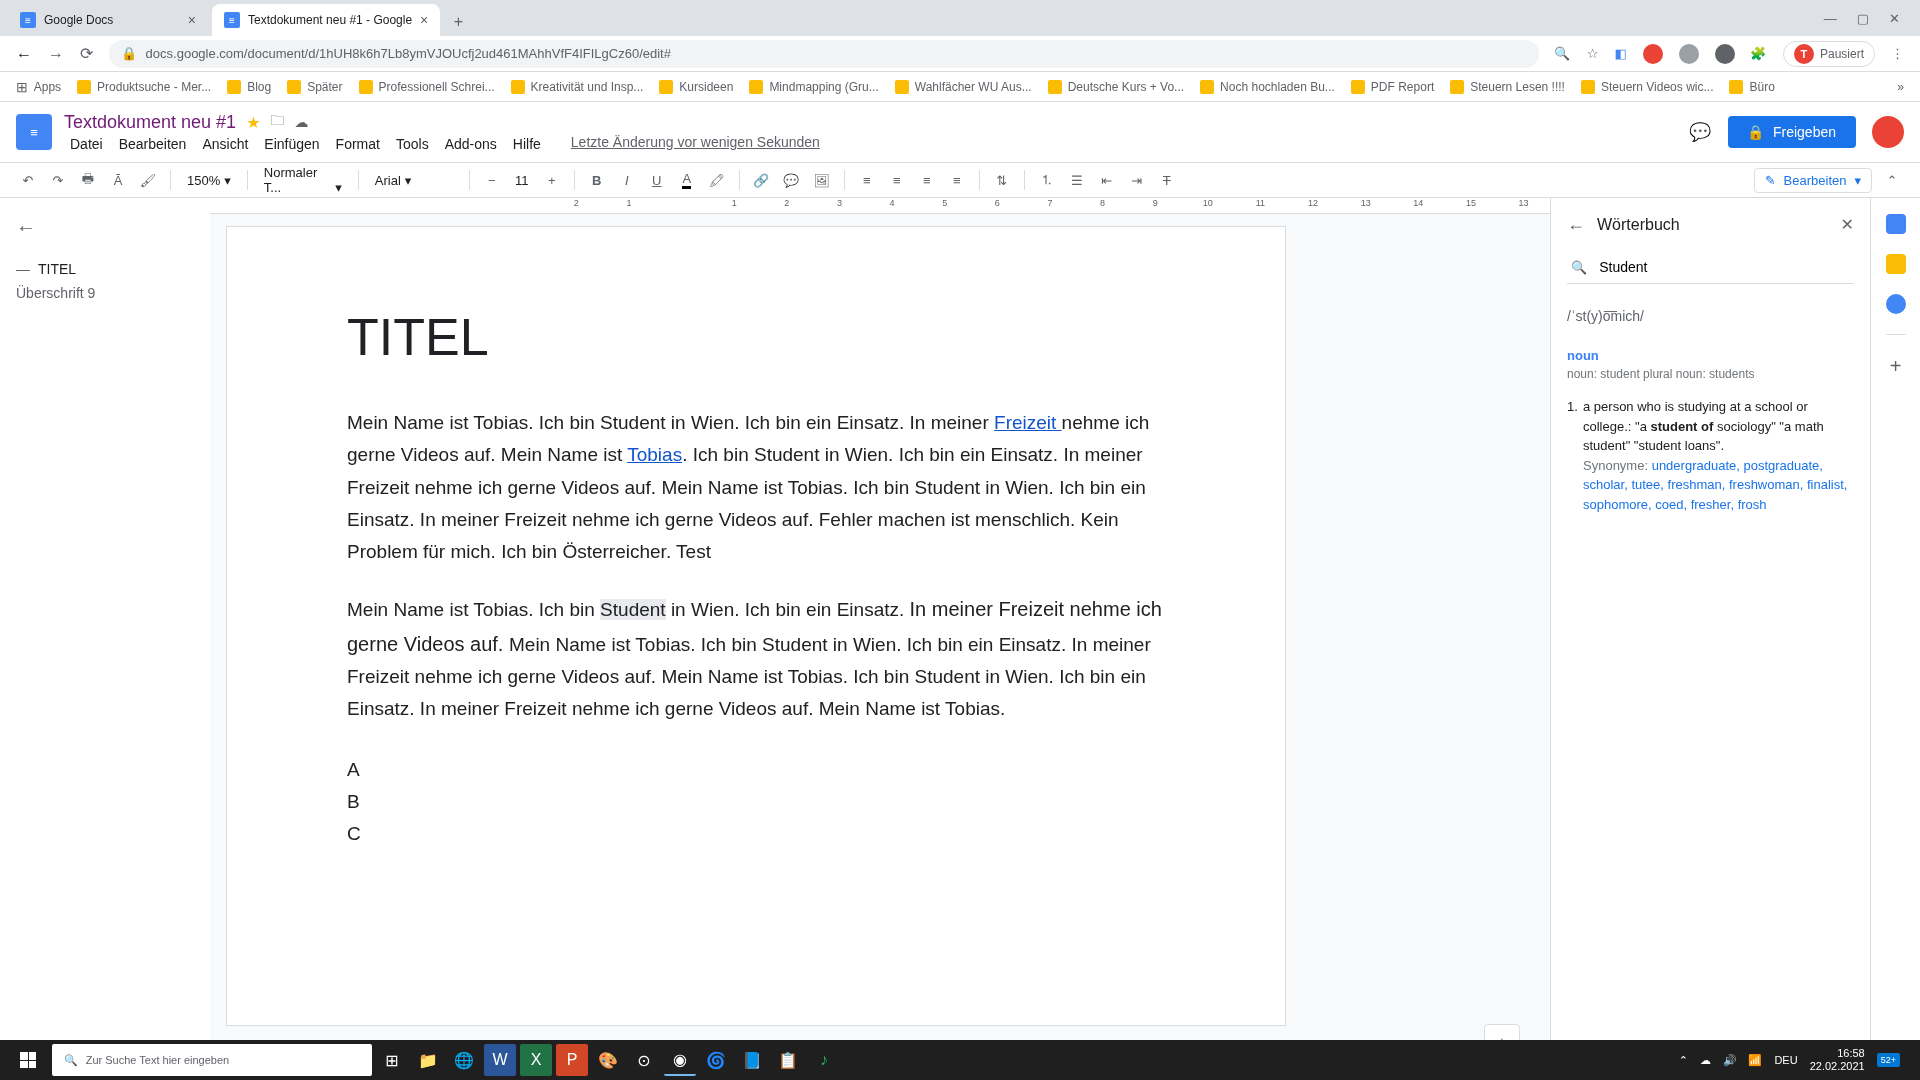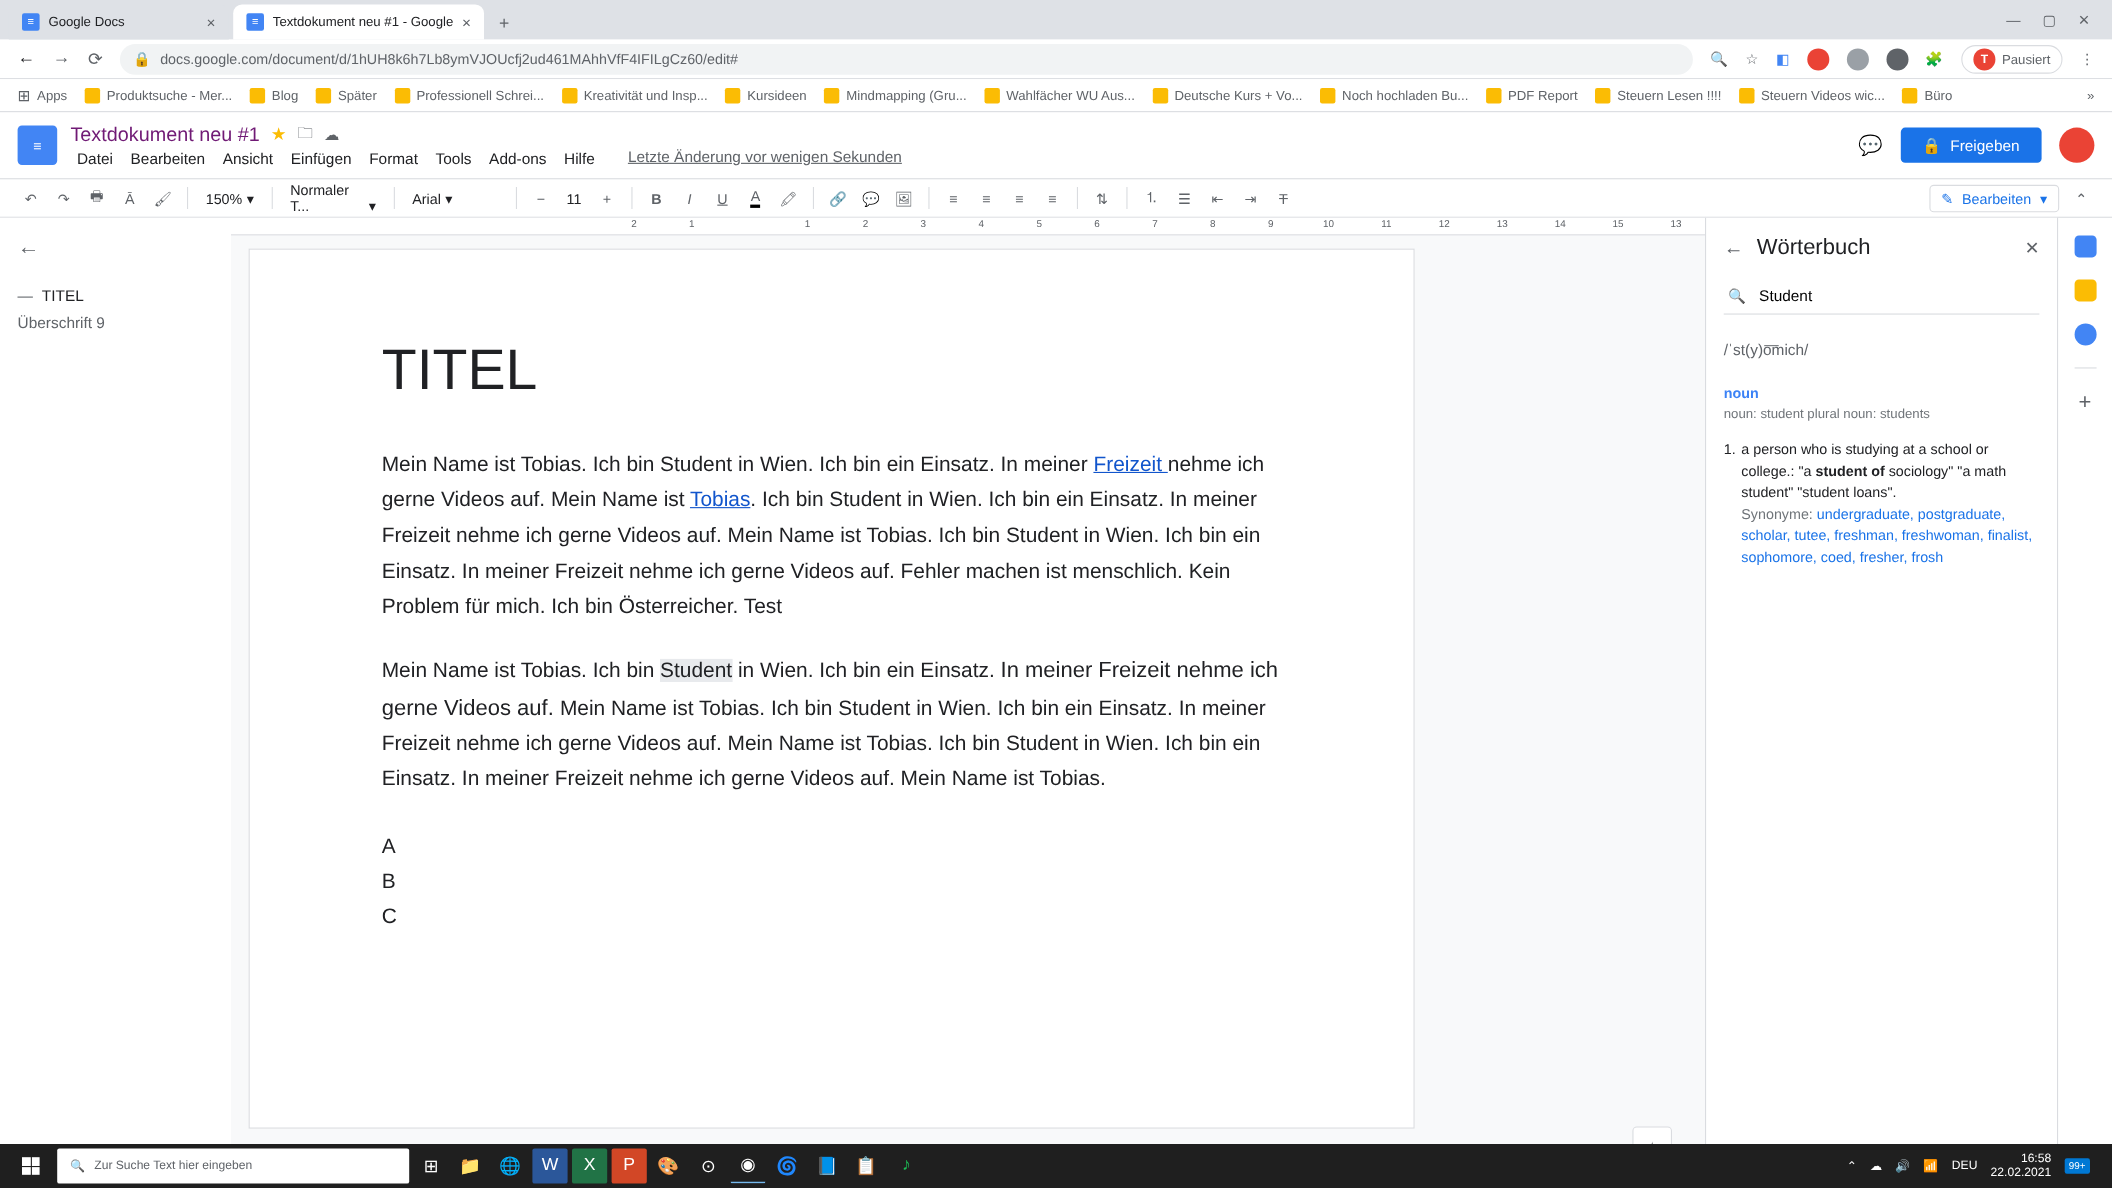--- a/index.html
+++ b/index.html
@@ -67,21 +67,21 @@
     .doc-para { font-size: 19px; line-height: 1.7; margin-bottom: 24px; }
     .doc-link { color: #1155cc; text-decoration: underline; }
     .doc-highlight { background: #e8eaed; }
     .doc-list { font-size: 19px; line-height: 1.7; margin-top: 28px; }
     .explore-btn { position: absolute; bottom: 20px; right: 30px; width: 36px; height: 36px; background: #fff; border: 1px solid #dadce0; border-radius: 4px; display: flex; align-items: center; justify-content: center; color: #5f6368; cursor: pointer; }
     
     
     .dict-panel { width: 320px; border-left: 1px solid #dadce0; background: #fff; padding: 16px; }
     .dict-header { display: flex; align-items: center; gap: 12px; margin-bottom: 16px; }
     .dict-back { font-size: 18px; color: #5f6368; cursor: pointer; }
-    .dict-title { font-size: 20px; color: #202124; flex: 1; }
+    .dict-title { font-size: 16px; color: #202124; flex: 1; }
     .dict-close { font-size: 16px; color: #5f6368; cursor: pointer; }
     .dict-search { display: flex; align-items: center; gap: 12px; border-bottom: 1px solid #dadce0; padding: 8px 4px; margin-bottom: 24px; }
     .dict-search-icon { color: #5f6368; }
     .dict-search-input { border: none; outline: none; font-size: 14px; flex: 1; }
     .dict-word { font-size: 28px; color: #202124; margin-bottom: 12px; }
     .dict-pron { font-size: 14px; color: #5f6368; margin-bottom: 24px; }
     .dict-pos { font-size: 13px; font-weight: bold; color: #3b82f6; margin-bottom: 4px; }
     .dict-forms { font-size: 12px; color: #70757a; margin-bottom: 16px; }
     .dict-def { font-size: 13px; color: #202124; line-height: 1.5; padding-left: 16px; }
     .dict-def-num { float: left; margin-left: -16px; }
@@ -424,15 +424,15 @@
   <div class="systray">
     <span>⌃</span>
     <span>☁</span>
     <span>🔊</span>
     <span>📶</span>
     <span>DEU</span>
     <div class="clock">
       <div>16:58</div>
       <div>22.02.2021</div>
     </div>
-    <span style="background:#0078d4;padding:2px 4px;border-radius:2px;font-size:9px;">99+</span>
+    <span style="background:#0078d4;padding:2px 4px;border-radius:2px;font-size:9px;">52+</span>
   </div>
 </div>
 
 </body></html>

